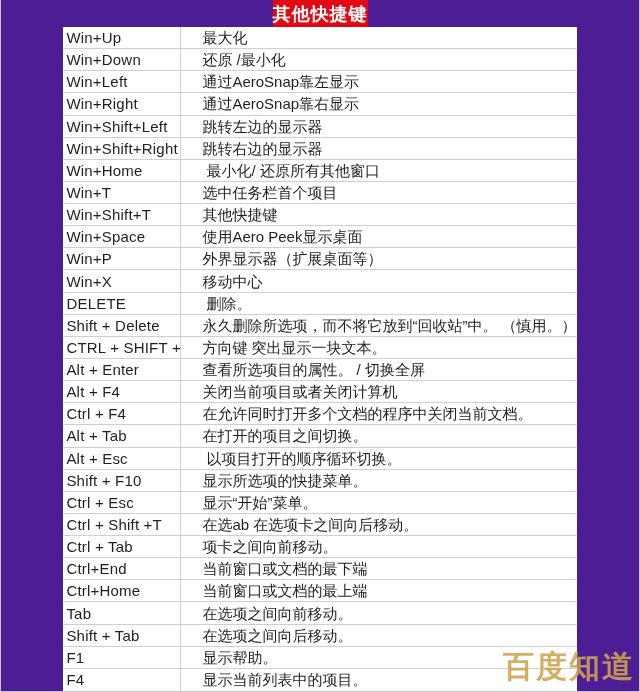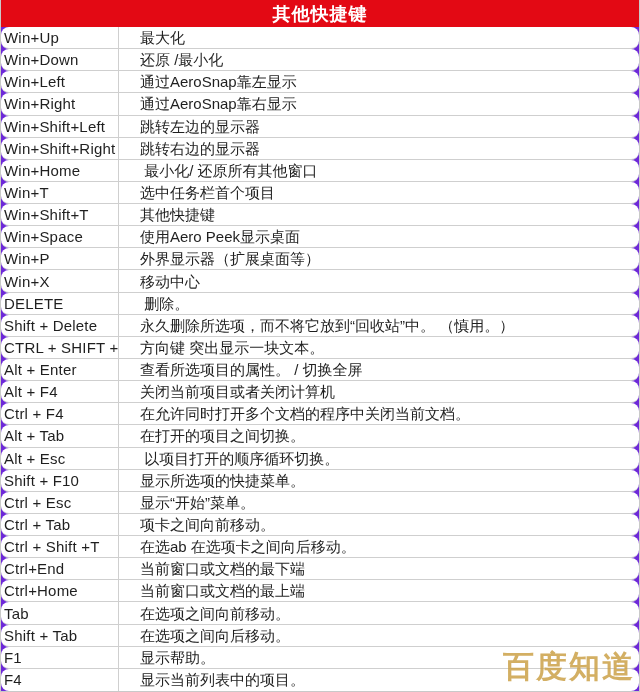--- a/index.html
+++ b/index.html
@@ -12,26 +12,27 @@
   *{margin:0;padding:0;box-sizing:border-box;}
   html,body{background:#ffffff;}
   body{
     font-family:"Liberation Sans","DejaVu Sans",sans-serif;
     color:var(--text);
   }
   .sheet{
     position:relative;
     width:640px;
     height:692px;
-    background:#6d28d9;
+    background:#4c1d95;
     border:1px solid #c9c9c9;
     border-top:none;
     display:flex;
     flex-direction:column;
     overflow:hidden;
+    align-items:center;
   }
   .header{
     flex:0 0 27px;
     background:var(--header-bg);
     color:var(--header-text);
     font-size:18px;
     font-weight:bold;
     display:flex;
     align-items:center;
     justify-content:center;
@@ -40,21 +41,20 @@
   .rows{
     flex:1 1 auto;
     display:grid;
     grid-auto-rows:1fr;
   }
   .row{
     display:grid;
     grid-template-columns:118px 1fr;
     border-bottom:1px solid var(--border);
     background:#ffffff;
-    border-radius:8px;
   }
   .row:last-child{border-bottom:none;}
   .cell{
     display:flex;
     align-items:center;
     font-size:15px;
     font-weight:500;
     white-space:pre;
     overflow:hidden;
     line-height:1;
@@ -191,27 +191,27 @@
     <div class="cell key">Shift + F10</div>
     <div class="cell desc">显示所选项的快捷菜单。</div>
   </div>
 
   <div class="row">
     <div class="cell key">Ctrl + Esc</div>
     <div class="cell desc">显示“开始”菜单。</div>
   </div>
 
   <div class="row">
+    <div class="cell key">Ctrl + Shift +T</div>
+    <div class="cell desc">在选ab 在选项卡之间向后移动。</div>
+  </div>
+
+  <div class="row">
     <div class="cell key">Ctrl + Tab</div>
     <div class="cell desc">项卡之间向前移动。</div>
-  </div>
-
-  <div class="row">
-    <div class="cell key">Ctrl + Shift +T</div>
-    <div class="cell desc">在选ab 在选项卡之间向后移动。</div>
   </div>
 
   <div class="row">
     <div class="cell key">Ctrl+End</div>
     <div class="cell desc">当前窗口或文档的最下端</div>
   </div>
 
   <div class="row">
     <div class="cell key">Ctrl+Home</div>
     <div class="cell desc">当前窗口或文档的最上端</div>

